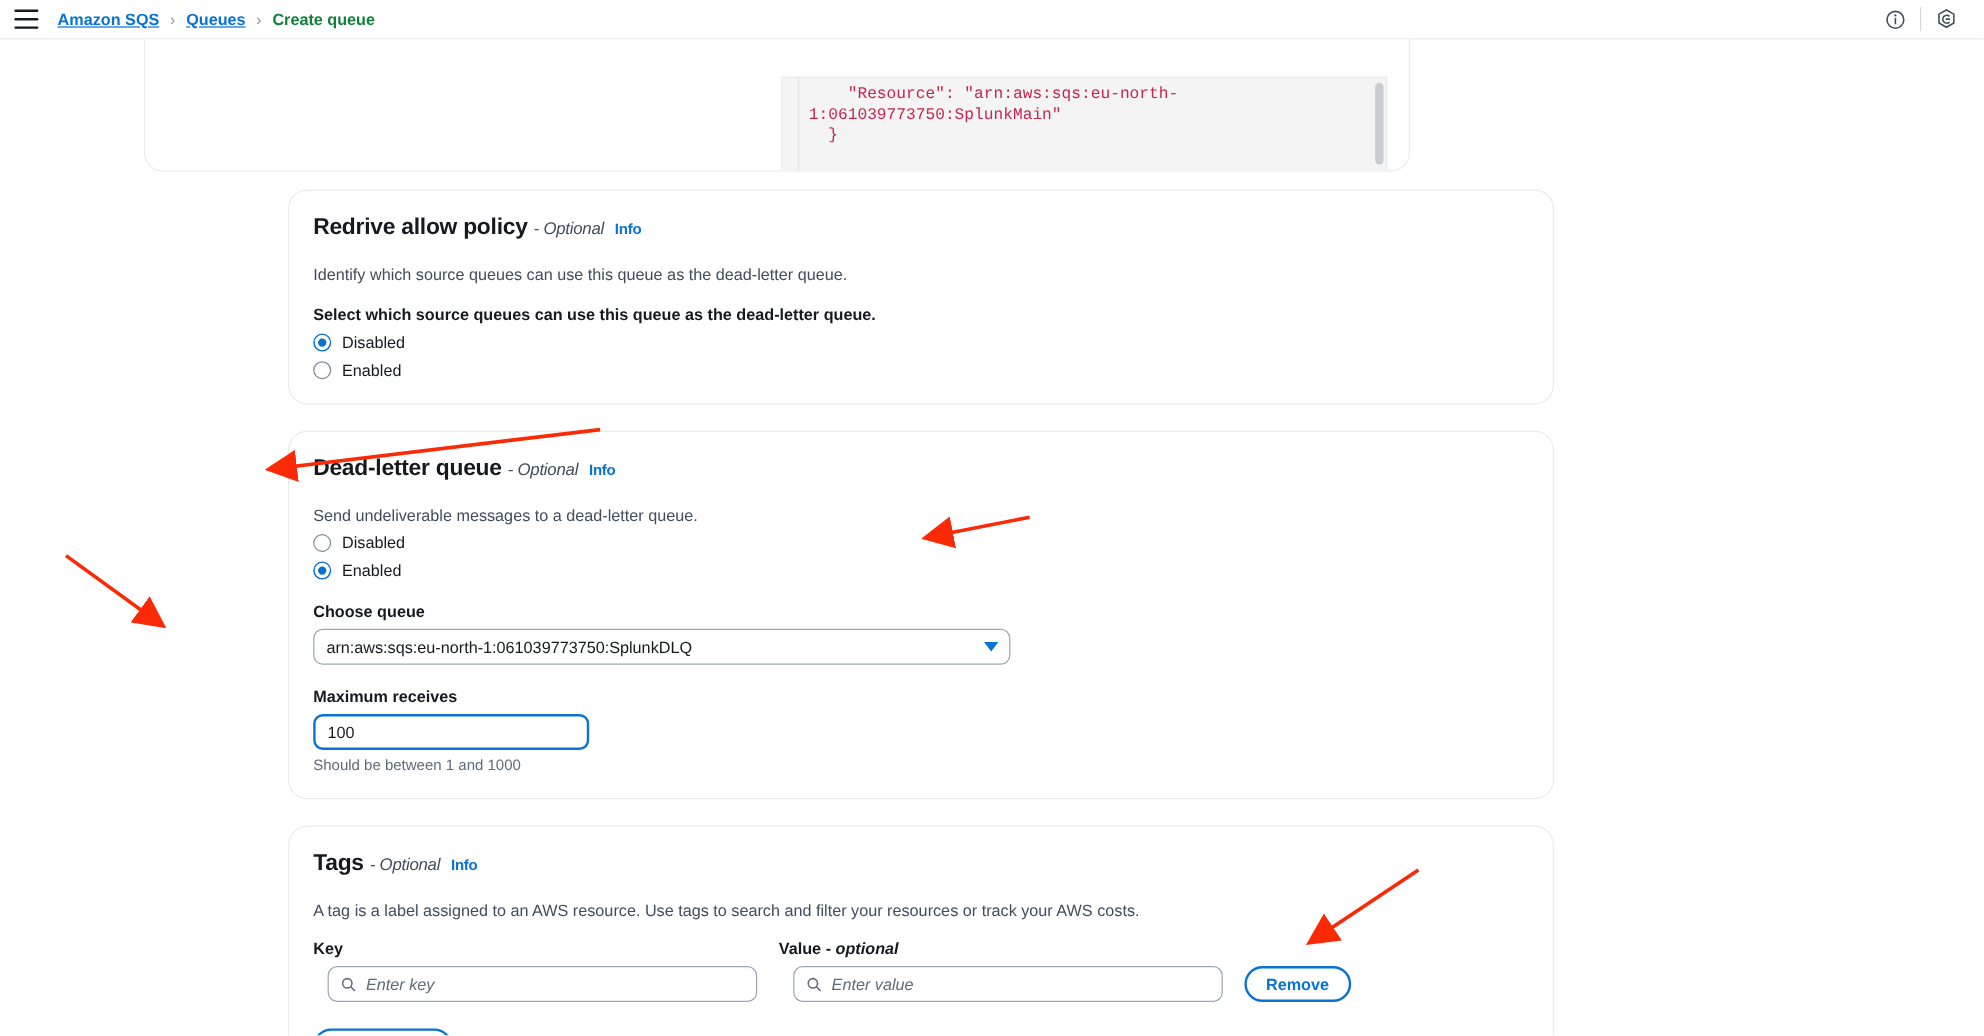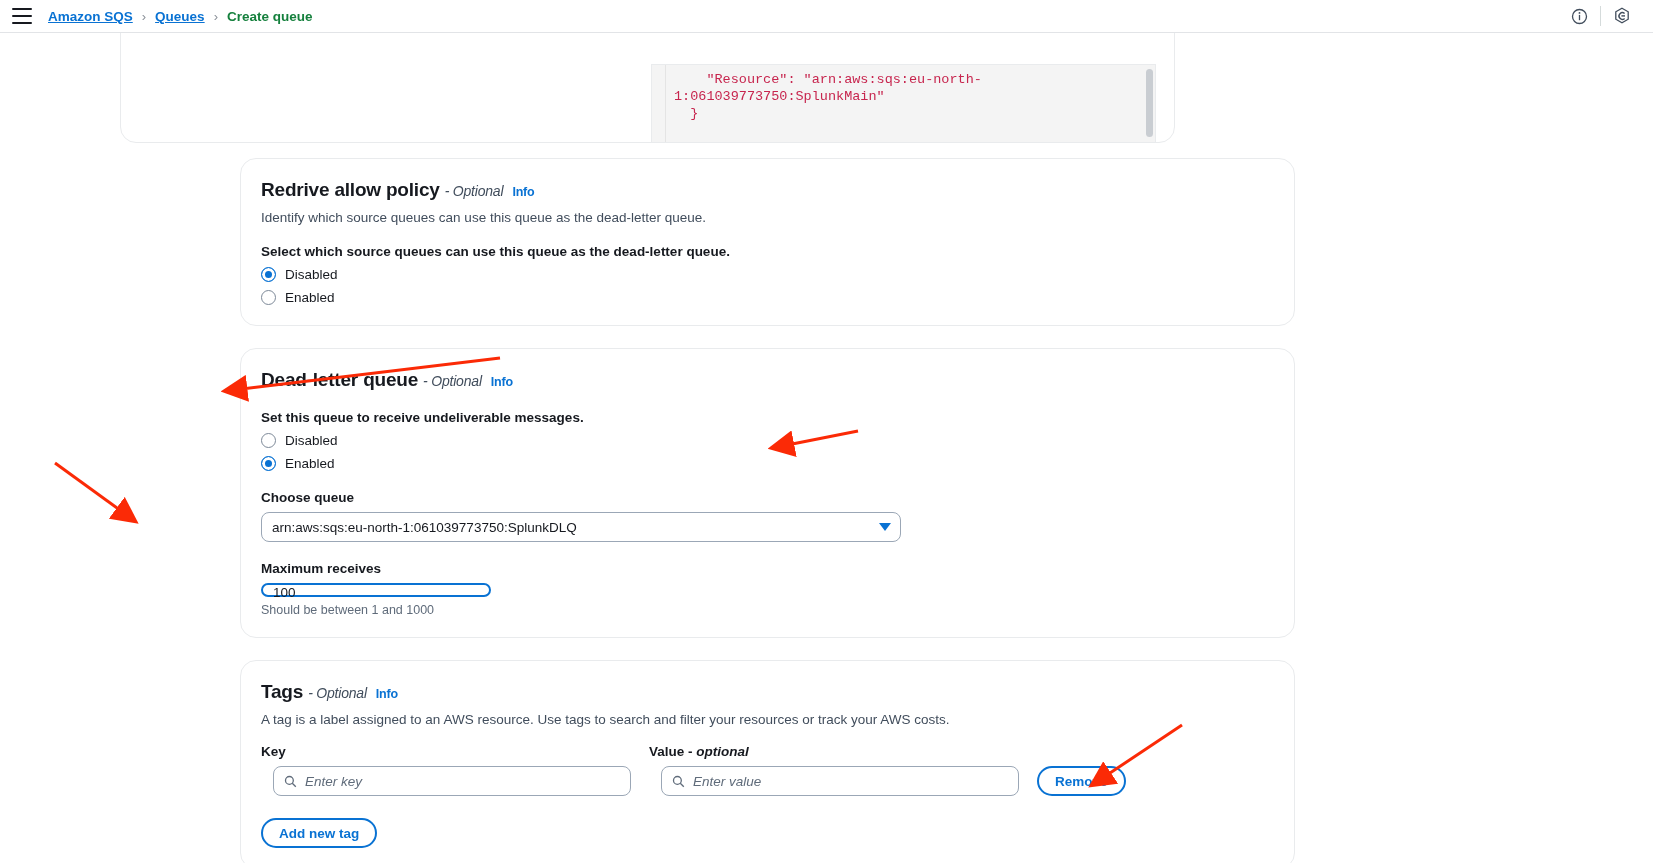--- a/index.html
+++ b/index.html
@@ -117,21 +117,21 @@
   .info-link {
     font-size: 12.5px;
     font-weight: bold;
     color: #0972d3;
     margin-left: 9px;
     cursor: pointer;
   }
   .sec-desc {
     font-size: 13.5px;
     color: #414d5c;
-    margin-top: 9px;
+    margin-top: 20px;
   }
   .field-label {
     font-size: 13.5px;
     font-weight: bold;
     color: #16191f;
     margin-top: 19px;
   }
   .field-label.tight { margin-top: 14px; }
 
   .radio-row {
@@ -148,47 +148,47 @@
   .radio.on {
     border-color: #0972d3;
     background: #0972d3;
     box-shadow: inset 0 0 0 3px #ffffff;
   }
   .radio-label { font-size: 13.5px; color: #16191f; }
 
   
   .select {
     position: relative;
-    width: 640px; height: 30px;
+    width: 581px; height: 30px;
     margin-top: 7px;
     border: 1px solid #9ba7b6;
     border-radius: 8px;
     background: #fff;
     display: flex; align-items: center;
     padding: 0 28px 0 10px;
     font-size: 13.5px;
     color: #16191f;
     cursor: pointer;
   }
   .caret {
     position: absolute; right: 9px; top: 50%;
     transform: translateY(-50%);
     width: 0; height: 0;
     border-left: 6px solid transparent;
     border-right: 6px solid transparent;
     border-top: 8px solid #0972d3;
   }
 
   .txtinput {
-    width: 230px; height: 14px;
+    width: 230px; height: 30px;
     margin-top: 7px;
     border: 2px solid #0972d3;
     border-radius: 8px;
     background: #fff;
-    display: flex; 
+    display: flex; align-items: center;
     padding: 0 10px;
     font-size: 13.5px; color: #16191f;
   }
   .hint { font-size: 12.5px; color: #5f6b7a; margin-top: 6px; }
 
   
   .tag-grid {
     display: flex; align-items: flex-end; gap: 18px;
     margin-top: 3px;
   }
@@ -291,21 +291,21 @@
         <span class="radio-label">Enabled</span>
       </div>
     </div>
 
     <div class="card" style="margin-top:22px;">
       <div class="sec-head">
         <span>Dead-letter queue</span>
         <span class="sec-opt">- Optional</span>
         <span class="info-link">Info</span>
       </div>
-      <div class="field-label">Set this queue to receive undeliverable messages.</div>
+      <div class="sec-desc">Send undeliverable messages to a dead-letter queue.</div>
 
       <div class="radio-row">
         <span class="radio"></span>
         <span class="radio-label">Disabled</span>
       </div>
       <div class="radio-row">
         <span class="radio on"></span>
         <span class="radio-label">Enabled</span>
       </div>
 

